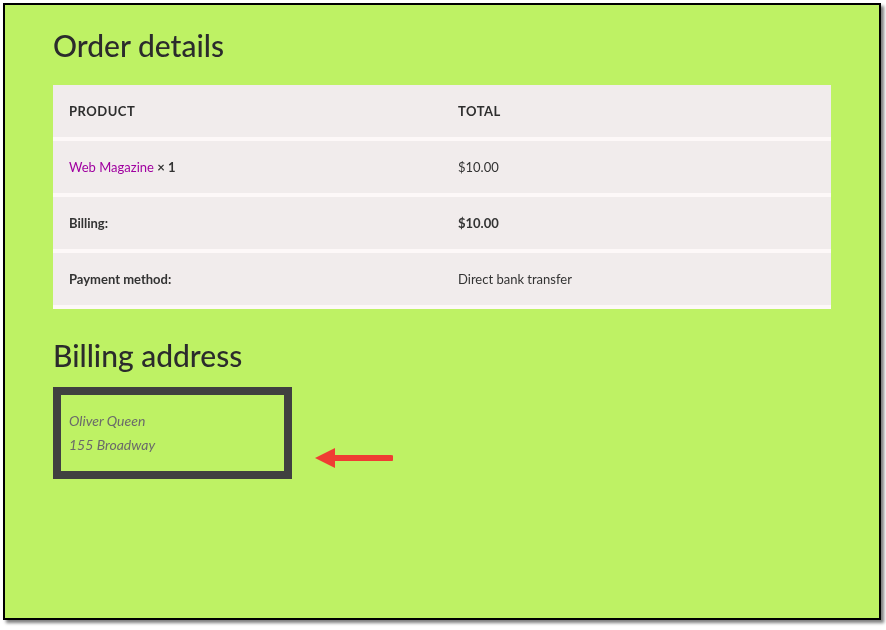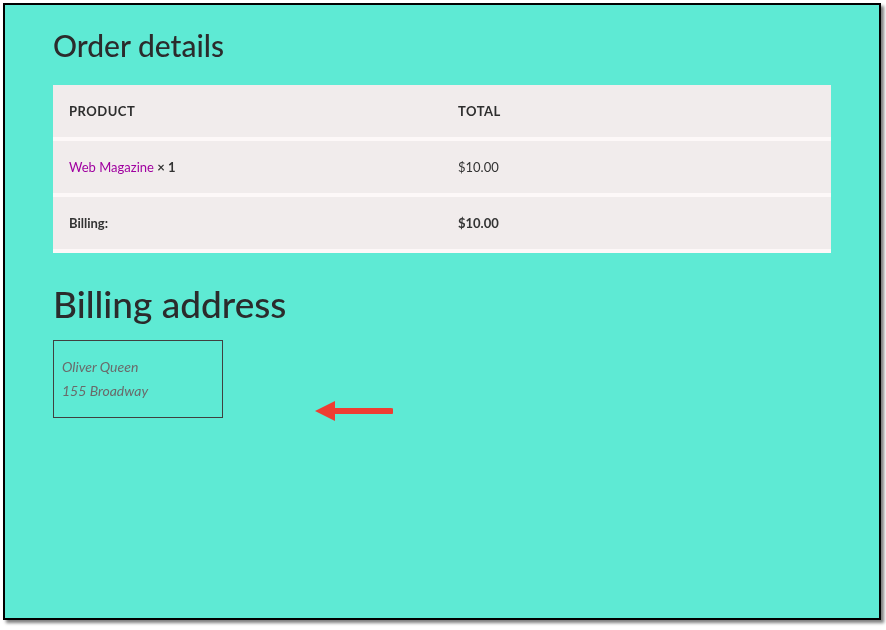--- a/index.html
+++ b/index.html
@@ -14,21 +14,21 @@
       position: relative;
     }
     .card {
       position: absolute;
       top: 3px;
       left: 3px;
       width: 878px;
       height: 617px;
       border: 2px solid #000;
       box-shadow: 3px 3px 3px rgba(0,0,0,0.5);
-      background: #5eead4;
+      background: #bef264;
       padding: 22px 48px 20px 48px;
     }
     h2.order-details-title {
       font-size: 30px;
       font-weight: 500;
       color: #2b2b2c;
       margin-bottom: 22px;
     }
     table.order-table {
       width: 100%;
@@ -62,32 +62,32 @@
     }
     a.product-link {
       color: #a000a0;
       text-decoration: none;
     }
     span.qty {
       font-weight: 700;
       color: #333;
     }
     h2.billing-title {
-      font-size: 37px;
+      font-size: 30px;
       font-weight: 500;
       color: #2b2b2c;
       margin-top: 28px;
       margin-bottom: 14px;
     }
     .billing-wrap {
       position: relative;
     }
     .billing-box {
-      border: 1px solid #404040;
-      width: 170px;
+      border: 8px solid #404040;
+      width: 239px;
       padding: 14px 28px 14px 8px;
     }
     .billing-box p {
       font-style: italic;
       font-size: 14px;
       color: #6a6a6a;
       line-height: 1.7;
     }
     .arrow {
       position: absolute;
@@ -124,20 +124,24 @@
           <span class="qty">× 1</span>
         </td>
         <td>$10.00</td>
       </tr>
     </tbody>
     <tfoot>
       <tr>
         <th>Billing:</th>
         <td>$10.00</td>
       </tr>
+      <tr>
+        <th>Payment method:</th>
+        <td class="pm">Direct bank transfer</td>
+      </tr>
     </tfoot>
   </table>
 
   <h2 class="billing-title">Billing address</h2>
 
   <div class="billing-wrap">
     <div class="billing-box">
       <p>Oliver Queen</p>
       <p>155 Broadway</p>
     </div>

